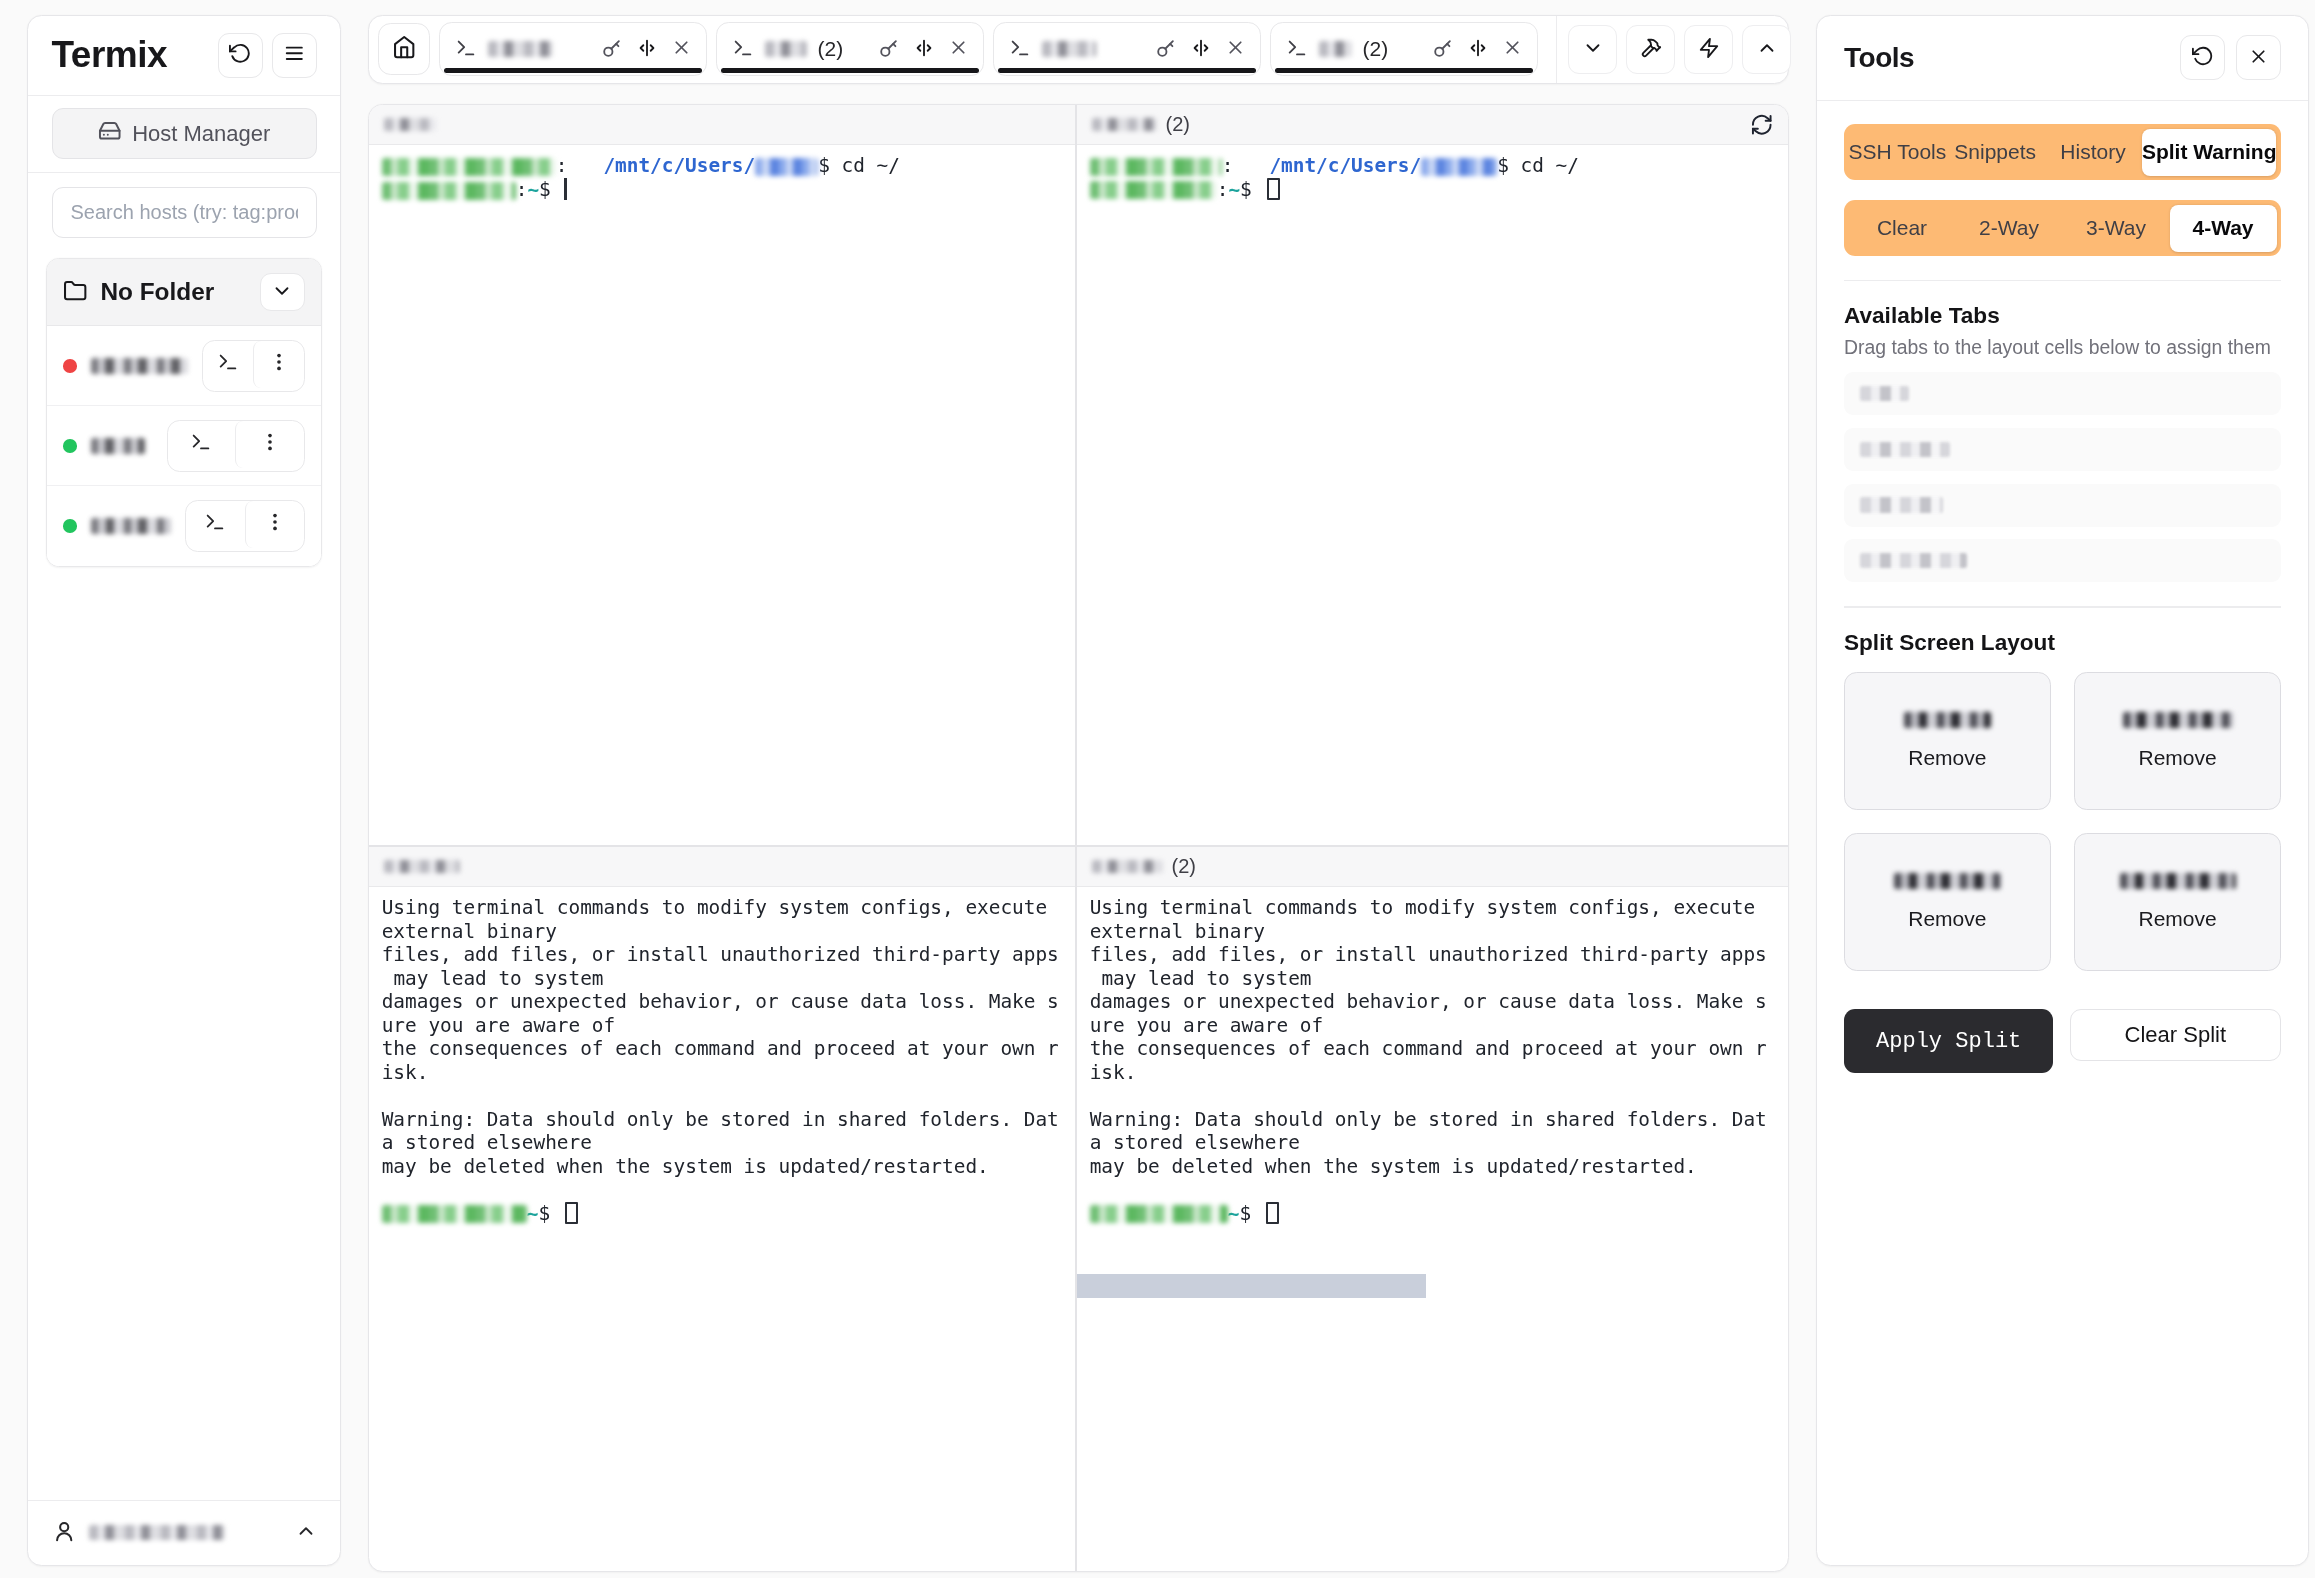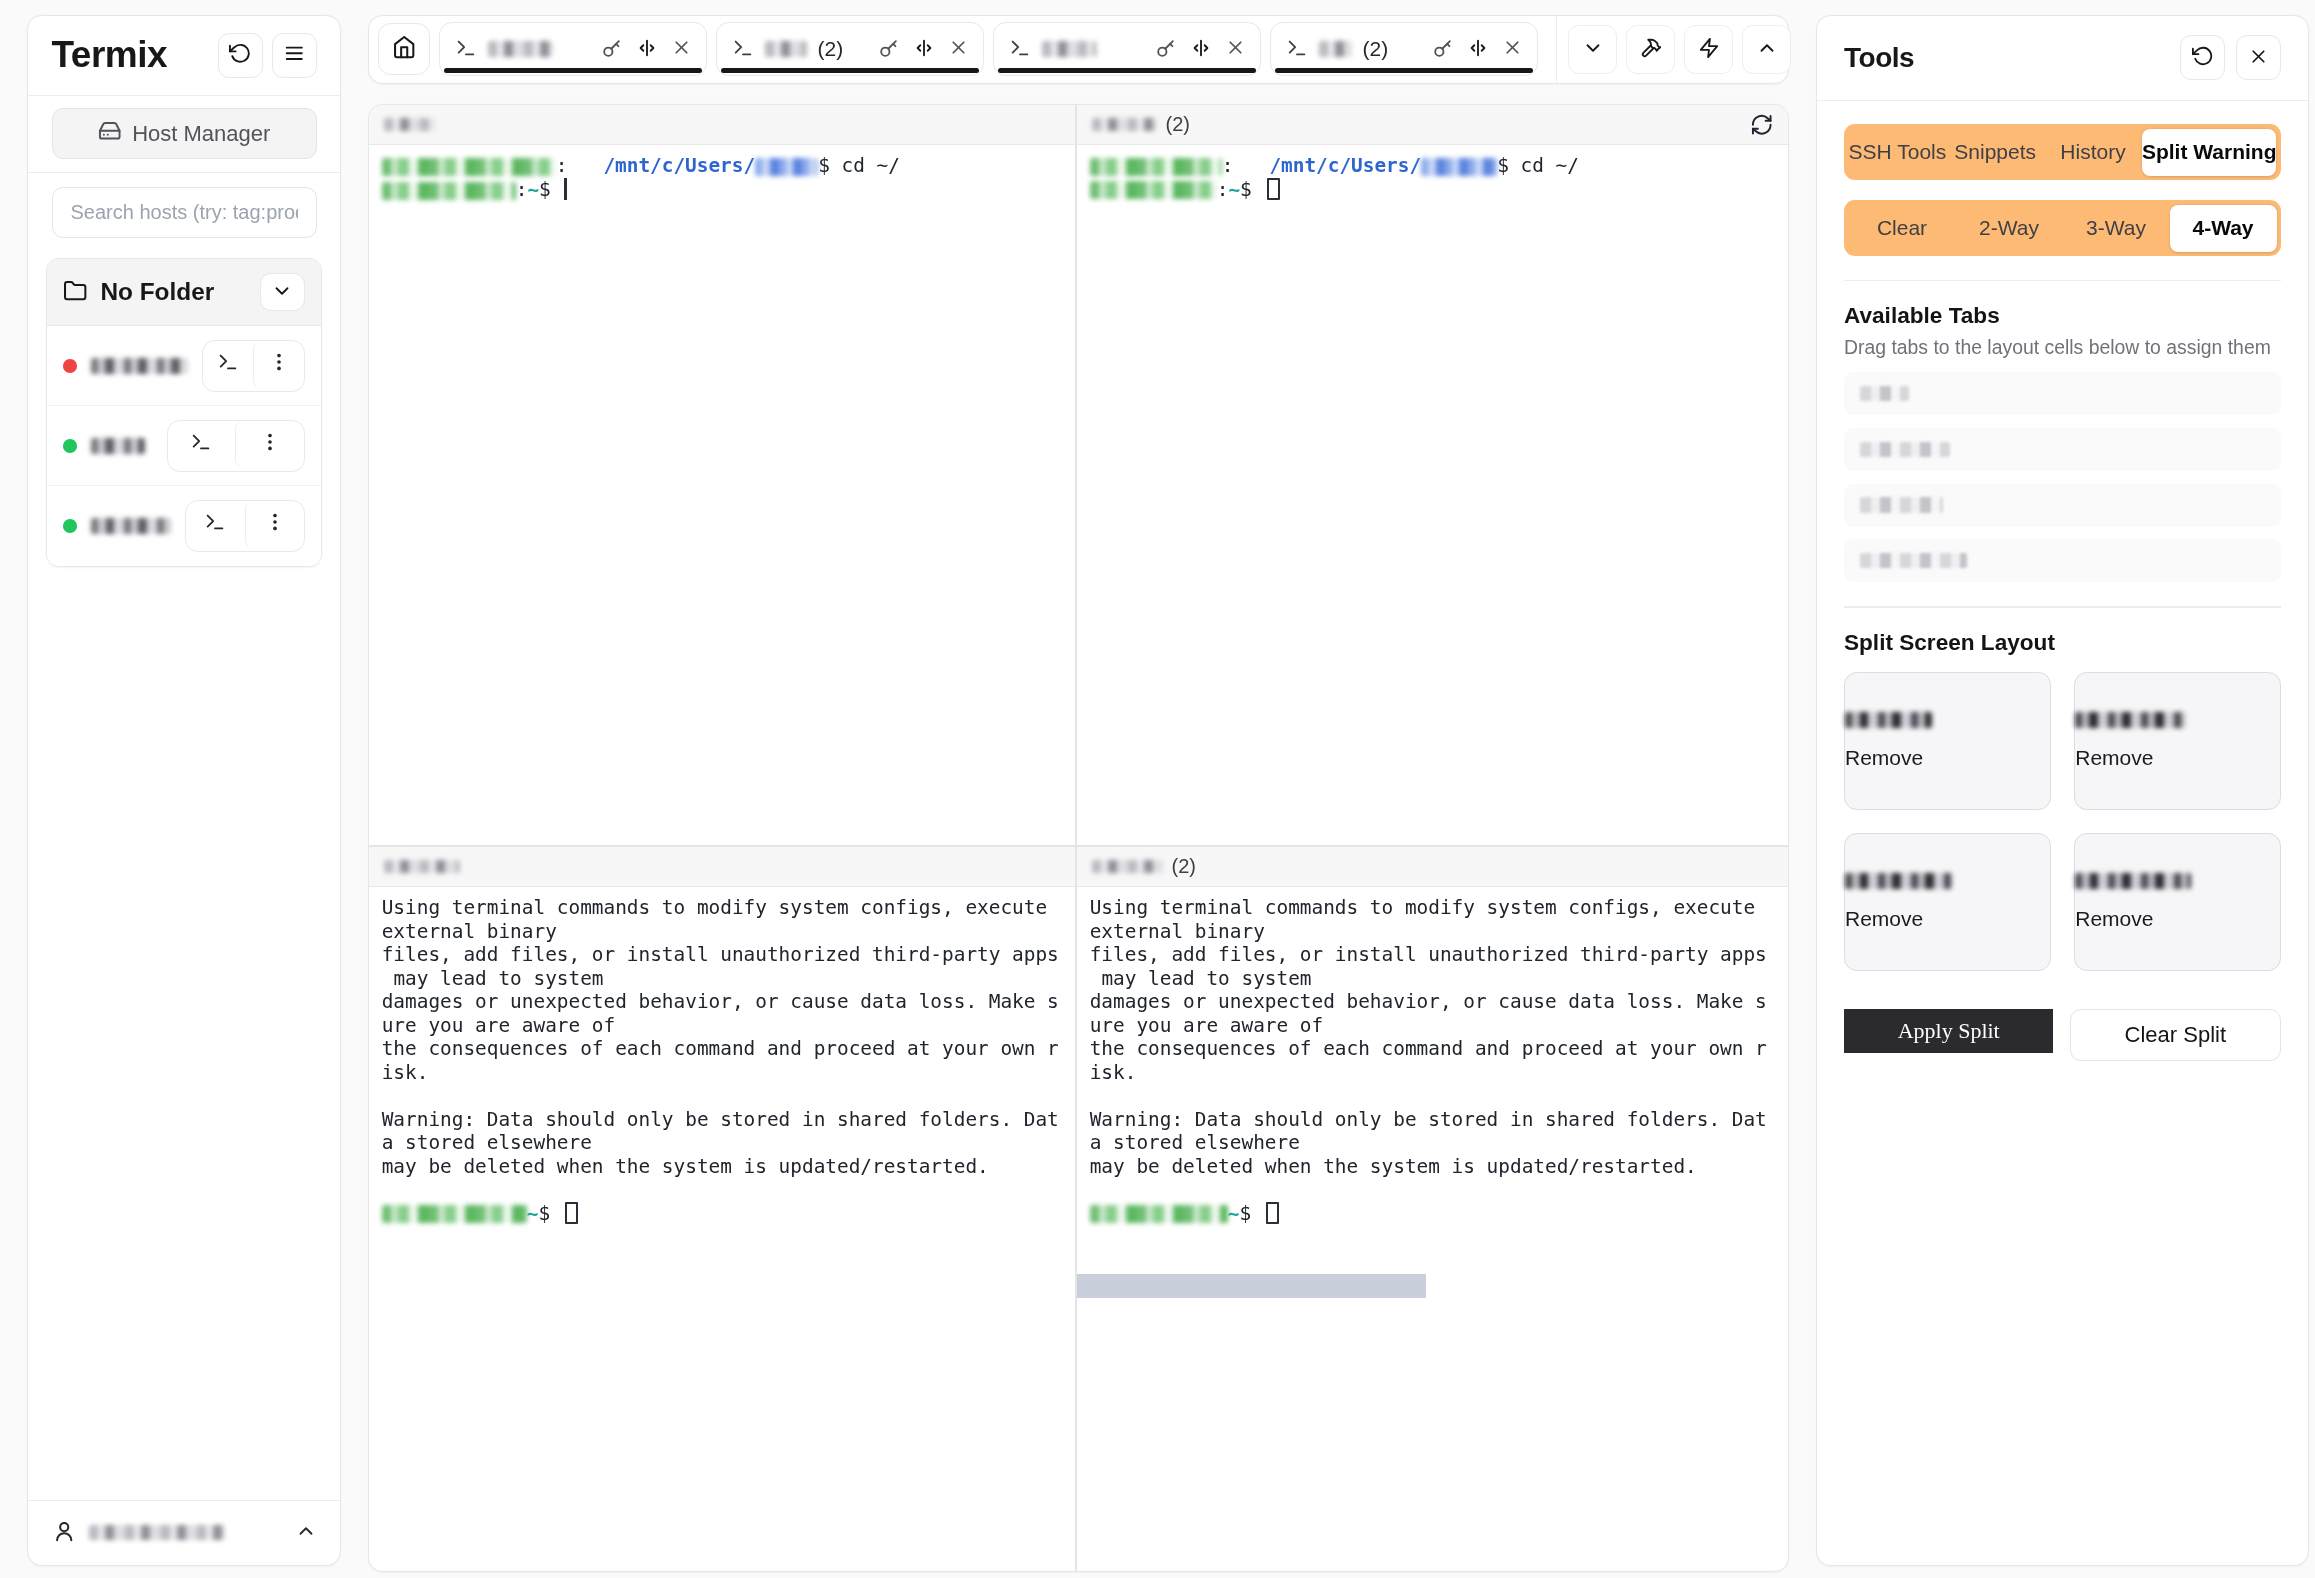--- a/index.html
+++ b/index.html
@@ -78,24 +78,24 @@
   .tools-header .btns { margin-left:auto; display:flex; gap:11px; }
   .seg-group { margin:23.5px 27px 0; background:#fdba74; border-radius:11px; padding:4.5px; display:flex; }
   .seg-group.ways { margin-top:20px; }
   .seg { flex:1; height:47px; display:flex; align-items:center; justify-content:center; font-size:21px; font-weight:500; color:#3f3f46; border-radius:8.1px; cursor:pointer; white-space:nowrap; }
   .seg.active { background:#fff; color:#09090b; font-weight:600; box-shadow:0 0.9px 2.7px rgba(0,0,0,.15); }
   .t-divider { height:1.8px; background:#ececee; margin:23.5px 27px 0; }
   .t-heading { margin:22px 27px 0; font-size:22.6px; font-weight:700; color:#141416; }
   .t-hint { margin:7.2px 27px 0; font-size:19.4px; color:#71717a; }
   .avail-row { margin:12.7px 27px 0; height:43px; background:#fafafa; border-radius:9px; display:flex; align-items:center; padding:0 16.3px; cursor:grab; }
   .layout-grid { margin:16.3px 27px 0; display:grid; grid-template-columns:1fr 1fr; gap:23.5px; }
-  .layout-cell { height:138px; background:#f6f6f8; border:1.8px solid #dcdce1; border-radius:12.7px; display:flex; flex-direction:column; justify-content:center; gap:18px; }
+  .layout-cell { height:138px; background:#f6f6f8; border:1.8px solid #dcdce1; border-radius:12.7px; display:flex; flex-direction:column; align-items:center; justify-content:center; gap:18px; }
   .remove-btn { font-size:21px; color:#1b1b1f; font-weight:500; cursor:pointer; }
   .tools-actions { margin:38px 27px 0; display:flex; gap:16.3px; }
-  .btn-apply { flex:1; height:44px; background:#2b2b2f; color:#fff; border:none; border-radius:0; font-size:22px; font-weight:500; cursor:pointer; font-family:Liberation Serif, serif; }
+  .btn-apply { flex:1; height:64px; background:#2b2b2f; color:#fff; border:none; border-radius:11px; font-size:22px; font-weight:500; cursor:pointer; font-family:Liberation Mono, monospace; }
   .btn-clear { flex:1; height:52px; background:#fff; color:#141416; border:1.8px solid #e4e4e7; border-radius:11px; font-size:22px; font-weight:500; cursor:pointer; font-family:inherit; }
 </style>
 </head>
 <body>
 
 <aside class="sidebar card">
   <div class="sb-header">
     <div class="sb-title">Termix</div>
     <div class="btns">
       <div class="icon-btn">

